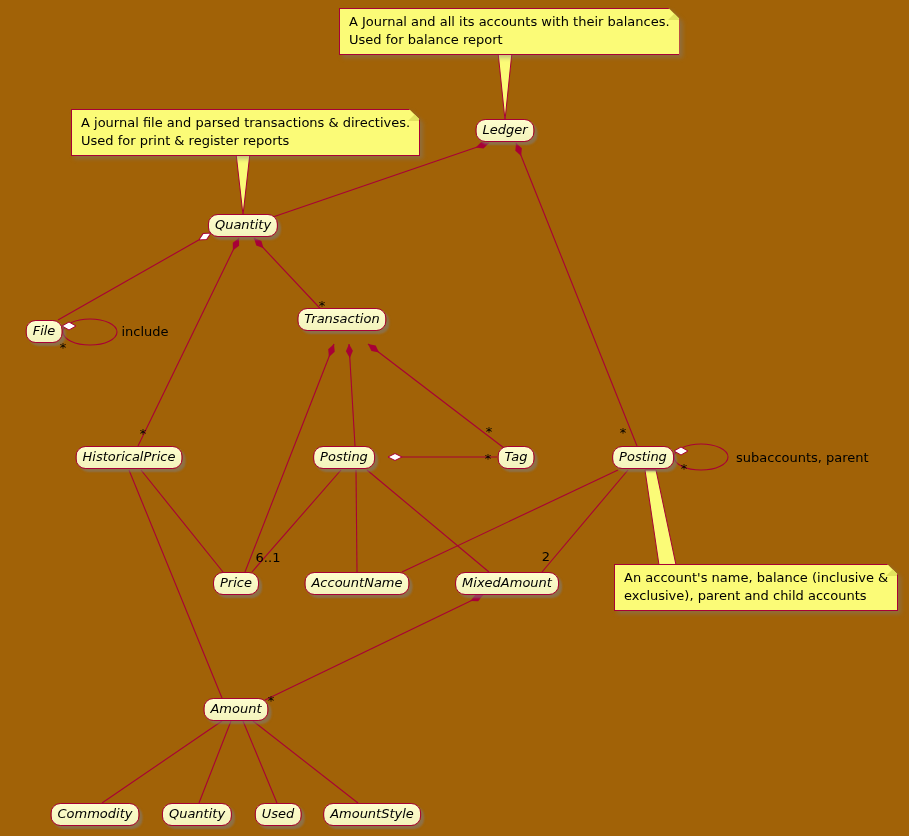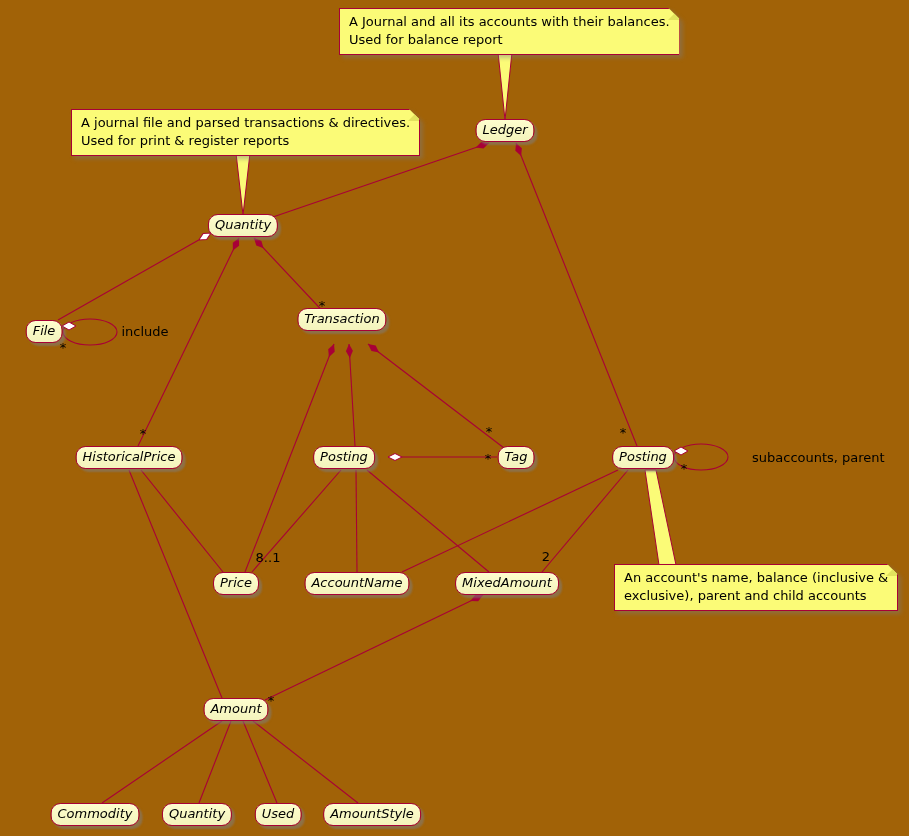--- a/index.html
+++ b/index.html
@@ -19,21 +19,21 @@
     position:relative;background:#FBFB77;border:1px solid #A80036;
     padding:4px 9px 5px;font-size:13px;line-height:18px;color:#000;white-space:pre;
     clip-path:polygon(0 0,calc(100% - 11px) 0,100% 11px,100% 100%,0 100%);
   }
   .note::after{
     content:"";position:absolute;top:0;right:0;width:0;height:0;
     border-style:solid;border-width:0 0 11px 11px;
     border-color:transparent transparent #E2E25E transparent;
   }
   .edge-label{position:absolute;transform:translate(-50%,-50%);font-size:13px;color:#000;white-space:nowrap;z-index:4;}
-  .edge-label.left-anchor{transform:translate(0,-50%);margin-left:16px;}
+  .edge-label.left-anchor{transform:translate(0,-50%);}
 </style>
 </head>
 <body>
 
 <div id="canvas">
 
   <svg id="edges" width="909" height="836">
     <defs>
       <marker id="mf" markerWidth="15" markerHeight="9" refX="1" refY="4.5" orient="auto" markerUnits="userSpaceOnUse">
         <path d="M1,4.5 L8,1 L15,4.5 L8,8 Z" fill="#A80036"></path>
@@ -109,17 +109,17 @@
 
   <div class="edge-label" style="left:145px;top:331px">include</div>
   <div class="edge-label" style="left:63px;top:347px">*</div>
   <div class="edge-label" style="left:322px;top:305px">*</div>
   <div class="edge-label" style="left:143px;top:433px">*</div>
   <div class="edge-label" style="left:489px;top:431px">*</div>
   <div class="edge-label" style="left:488px;top:458px">*</div>
   <div class="edge-label" style="left:623px;top:432px">*</div>
   <div class="edge-label" style="left:684px;top:468px">*</div>
   <div class="edge-label left-anchor" style="left:736px;top:457px">subaccounts, parent</div>
-  <div class="edge-label" style="left:268px;top:557px">8..1</div>
+  <div class="edge-label" style="left:268px;top:557px">6..1</div>
   <div class="edge-label" style="left:546px;top:556px">2</div>
   <div class="edge-label" style="left:271px;top:700px">*</div>
 
 </div>
 
 </body></html>

